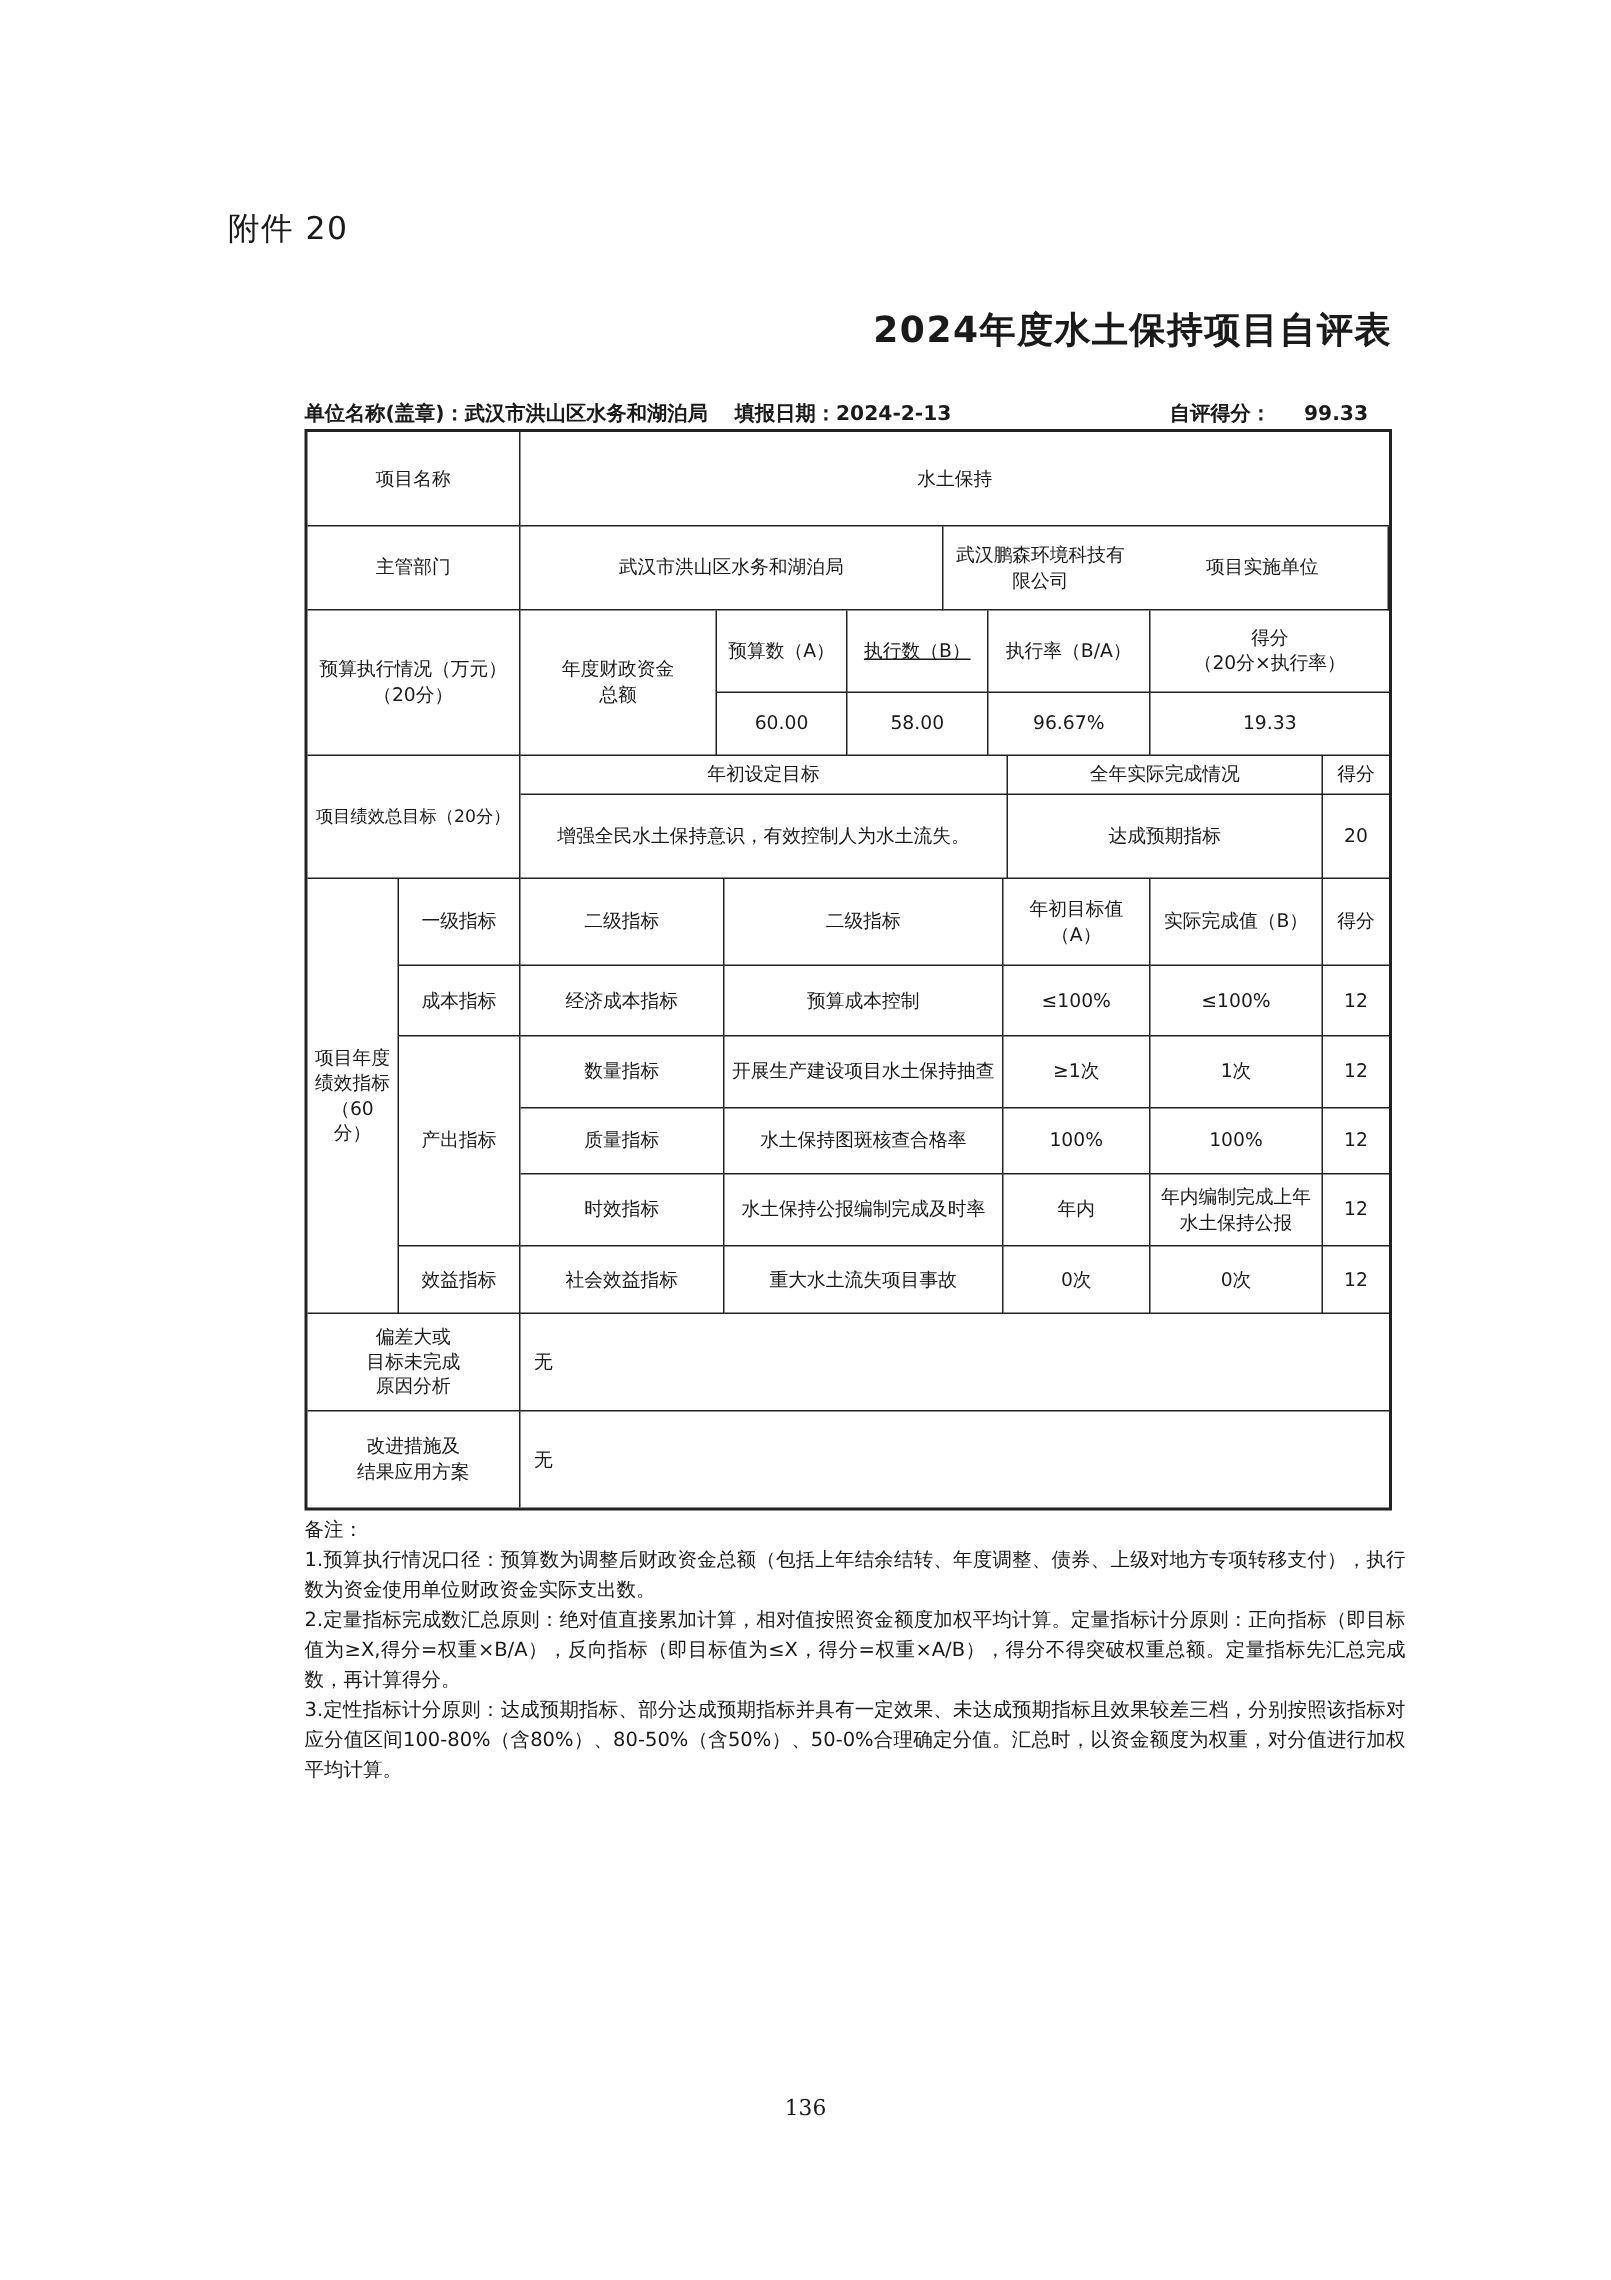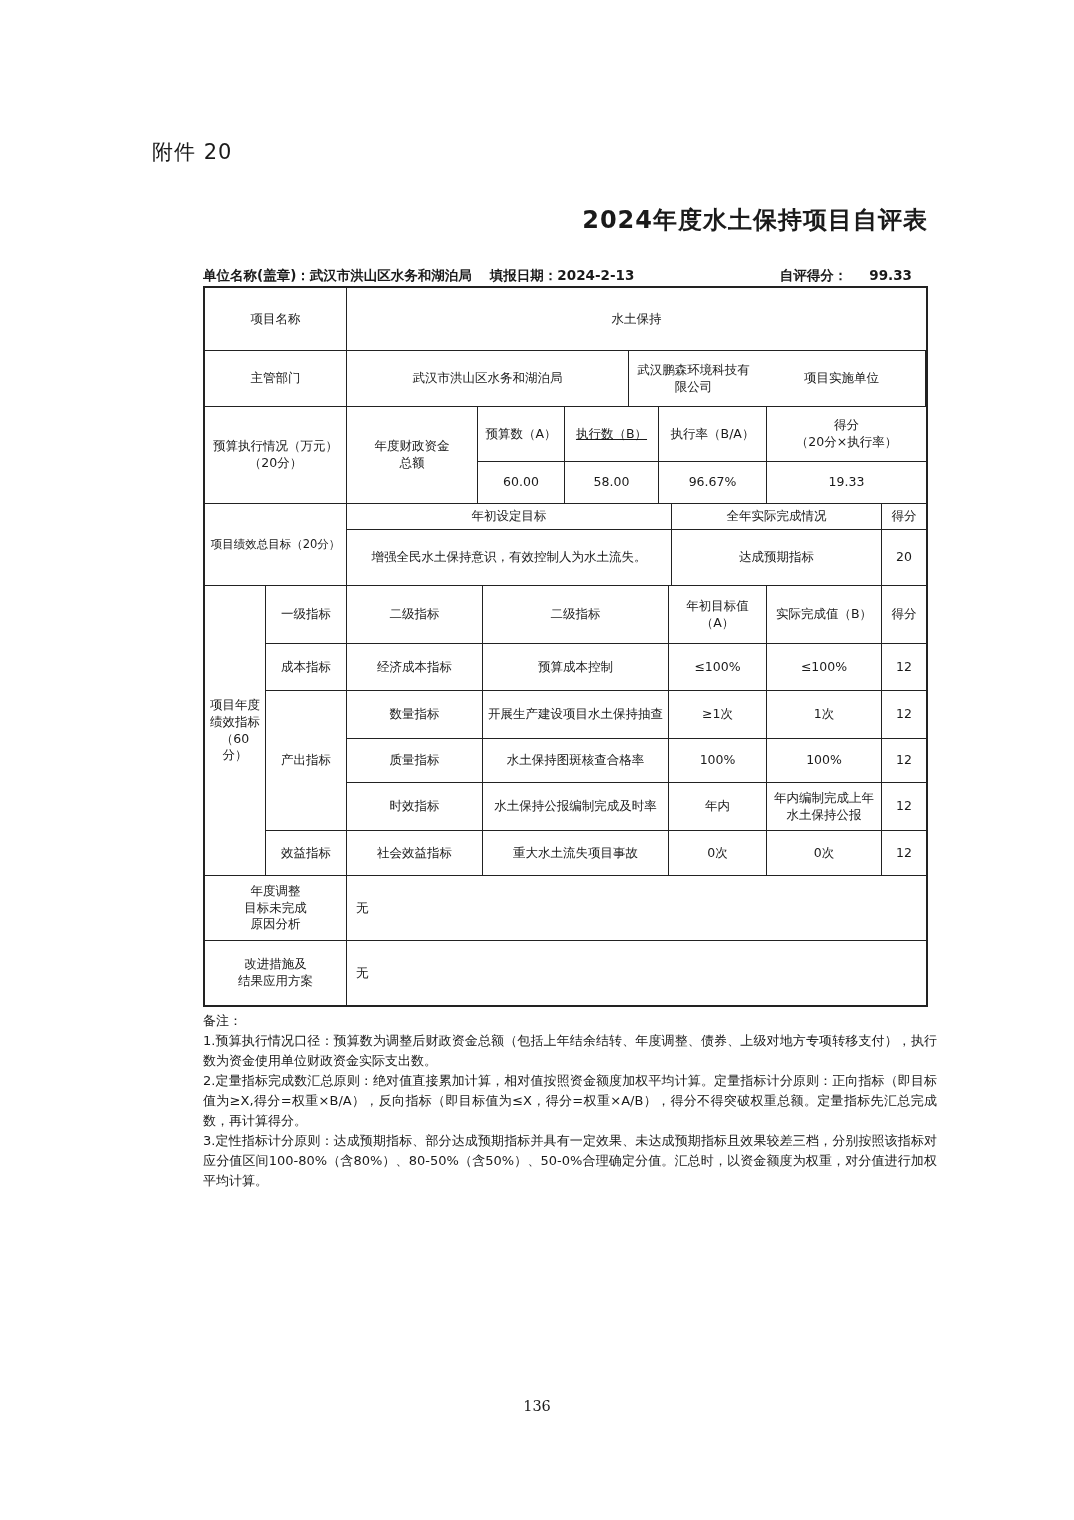--- a/index.html
+++ b/index.html
@@ -174,21 +174,21 @@
           <div class="cell" style="flex:0 0 98px;">0次</div>
           <div class="cell" style="flex:0 0 115px;">0次</div>
           <div class="cell nr grow">12</div>
         </div>
 
       </div>
     </div>
 
     <div class="row" style="flex:0 0 65px;">
       <div class="cell" style="flex:0 0 142px;">
-        <span class="ln">年度调整</span>
+        <span class="ln">偏差大或</span>
         <span class="ln">目标未完成</span>
         <span class="ln">原因分析</span>
       </div>
       <div class="cell nr grow leftal">无</div>
     </div>
 
     <div class="row grow">
       <div class="cell nb" style="flex:0 0 142px;">
         <span class="ln">改进措施及</span>
         <span class="ln">结果应用方案</span>

